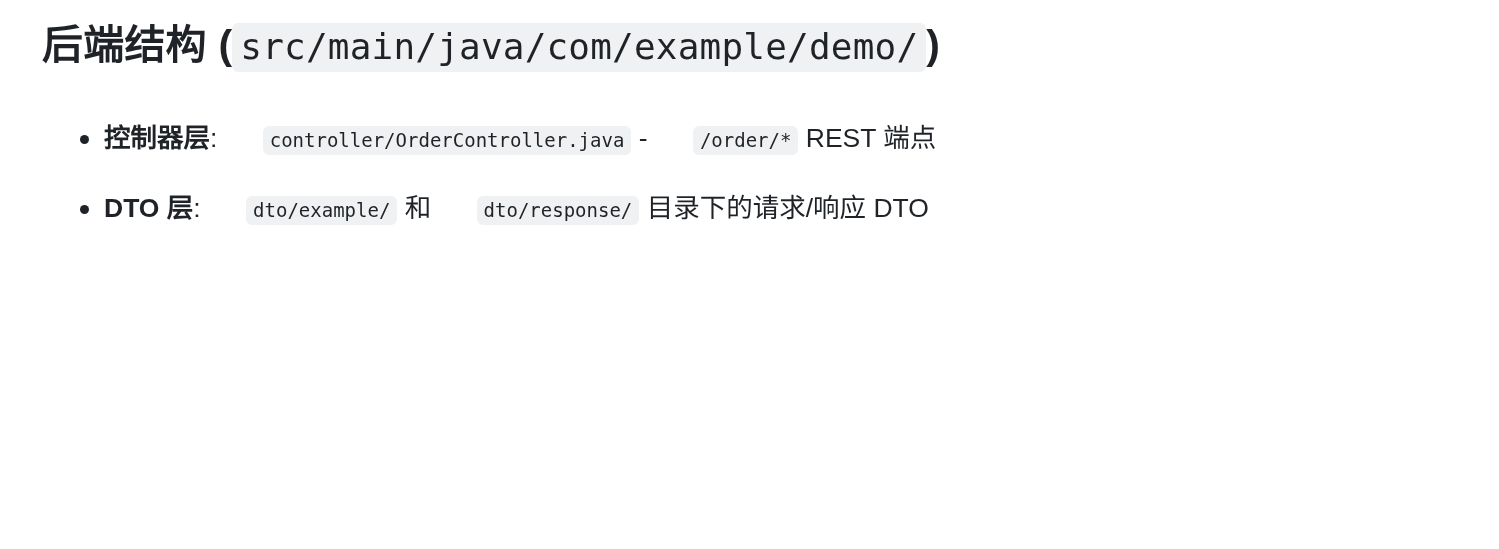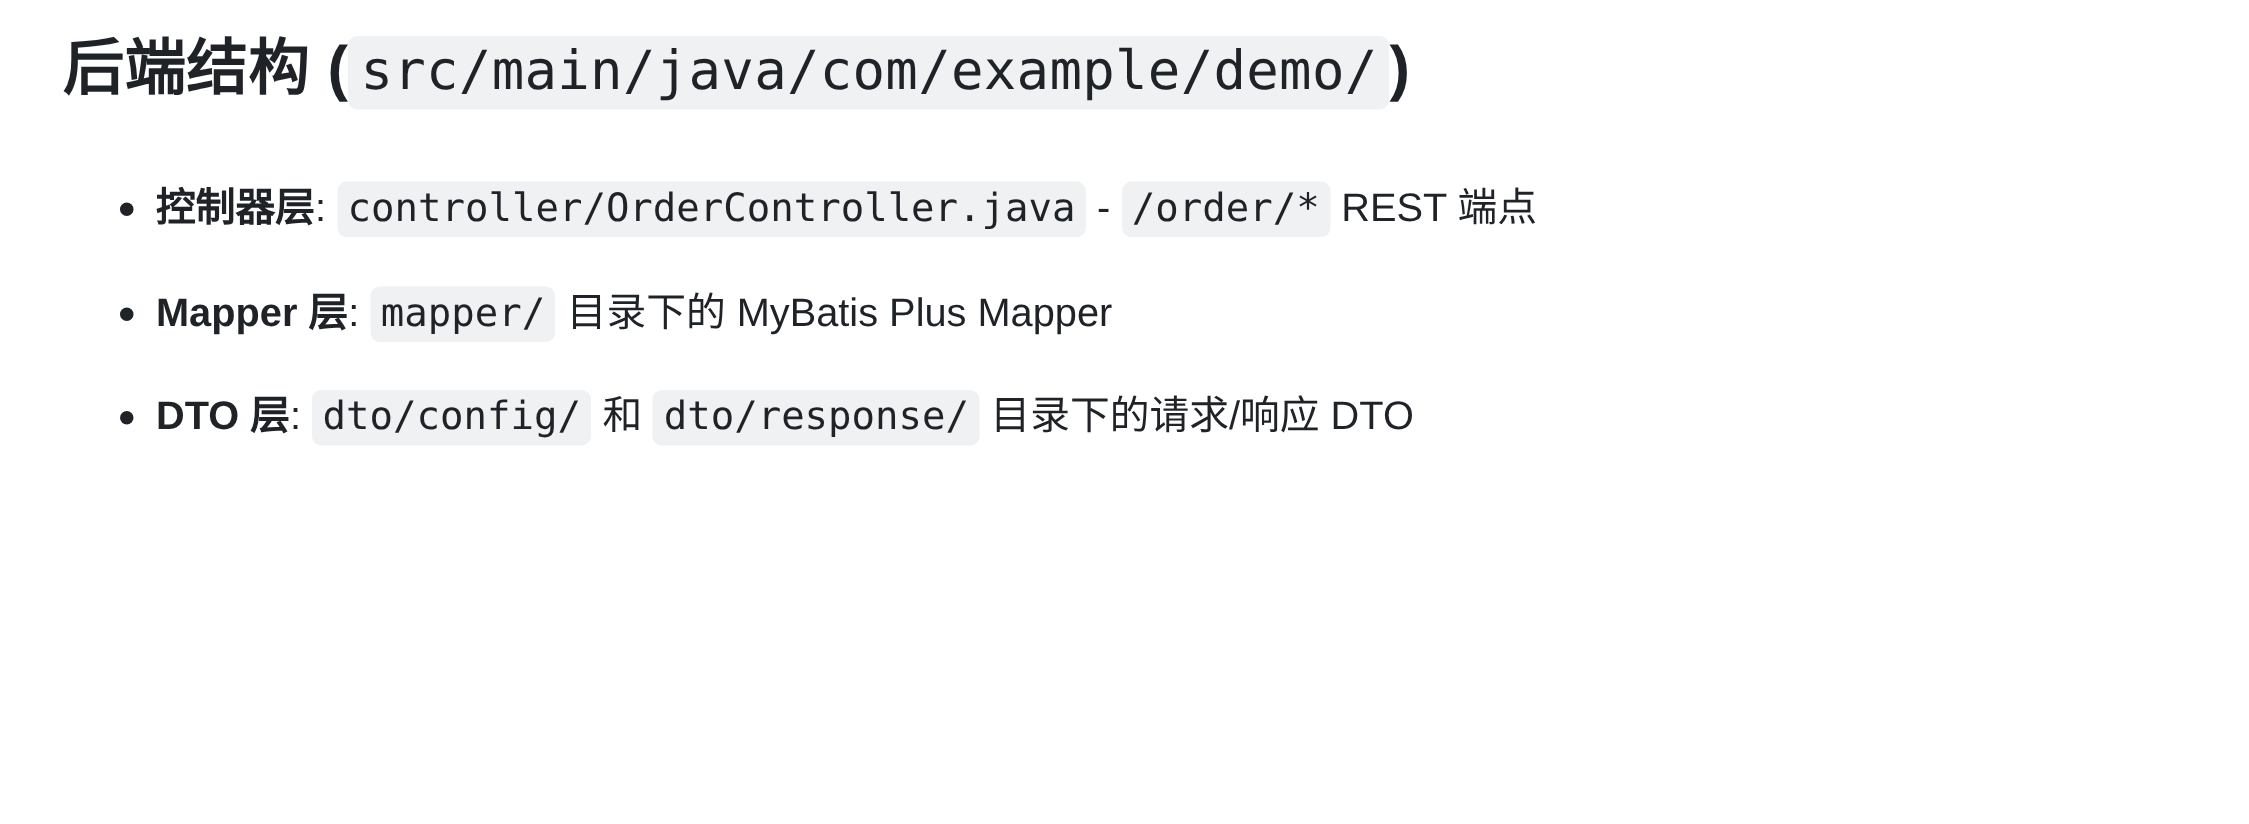--- a/index.html
+++ b/index.html
@@ -87,23 +87,24 @@
     color: #1f2328;
     white-space: pre;
   }
   .doc-heading code {
     font-size: 36px;
     padding: 3px 8px 5px 8px;
     font-weight: 400;
     line-height: 1;
   }
   .doc-list-item code {
-    font-size: 26px;
+    font-size: 19px;
     padding: 3px 7px 4px 7px;
     line-height: 1;
+    margin-left: 38px;
   }
 
   .sp { white-space: pre; }
 </style>
 </head>
 <body>
 
 <div class="page">
 
   <h2 class="doc-heading">
@@ -111,26 +112,22 @@
   </h2>
 
   <ul class="doc-list">
 
     <li class="doc-list-item">
       <span class="bullet-marker"></span>
       <span class="item-term">控制器层</span><span class="sp">: </span><code>controller/OrderController.java</code><span class="sp"> - </span><code>/order/*</code><span class="sp"> REST 端点</span>
     </li>
 
 
-    <li class="doc-list-item">
-      <span class="bullet-marker"></span>
-      <span class="item-term">Mapper 层</span><span class="sp">: </span><code>mapper/</code><span class="sp"> 目录下的 MyBatis Plus Mapper</span>
-    </li>
 
 
     <li class="doc-list-item">
       <span class="bullet-marker"></span>
-      <span class="item-term">DTO 层</span><span class="sp">: </span><code>dto/config/</code><span class="sp"> 和 </span><code>dto/response/</code><span class="sp"> 目录下的请求/响应 DTO</span>
+      <span class="item-term">DTO 层</span><span class="sp">: </span><code>dto/example/</code><span class="sp"> 和 </span><code>dto/response/</code><span class="sp"> 目录下的请求/响应 DTO</span>
     </li>
 
 
   </ul>
 </div>
 
 </body></html>

